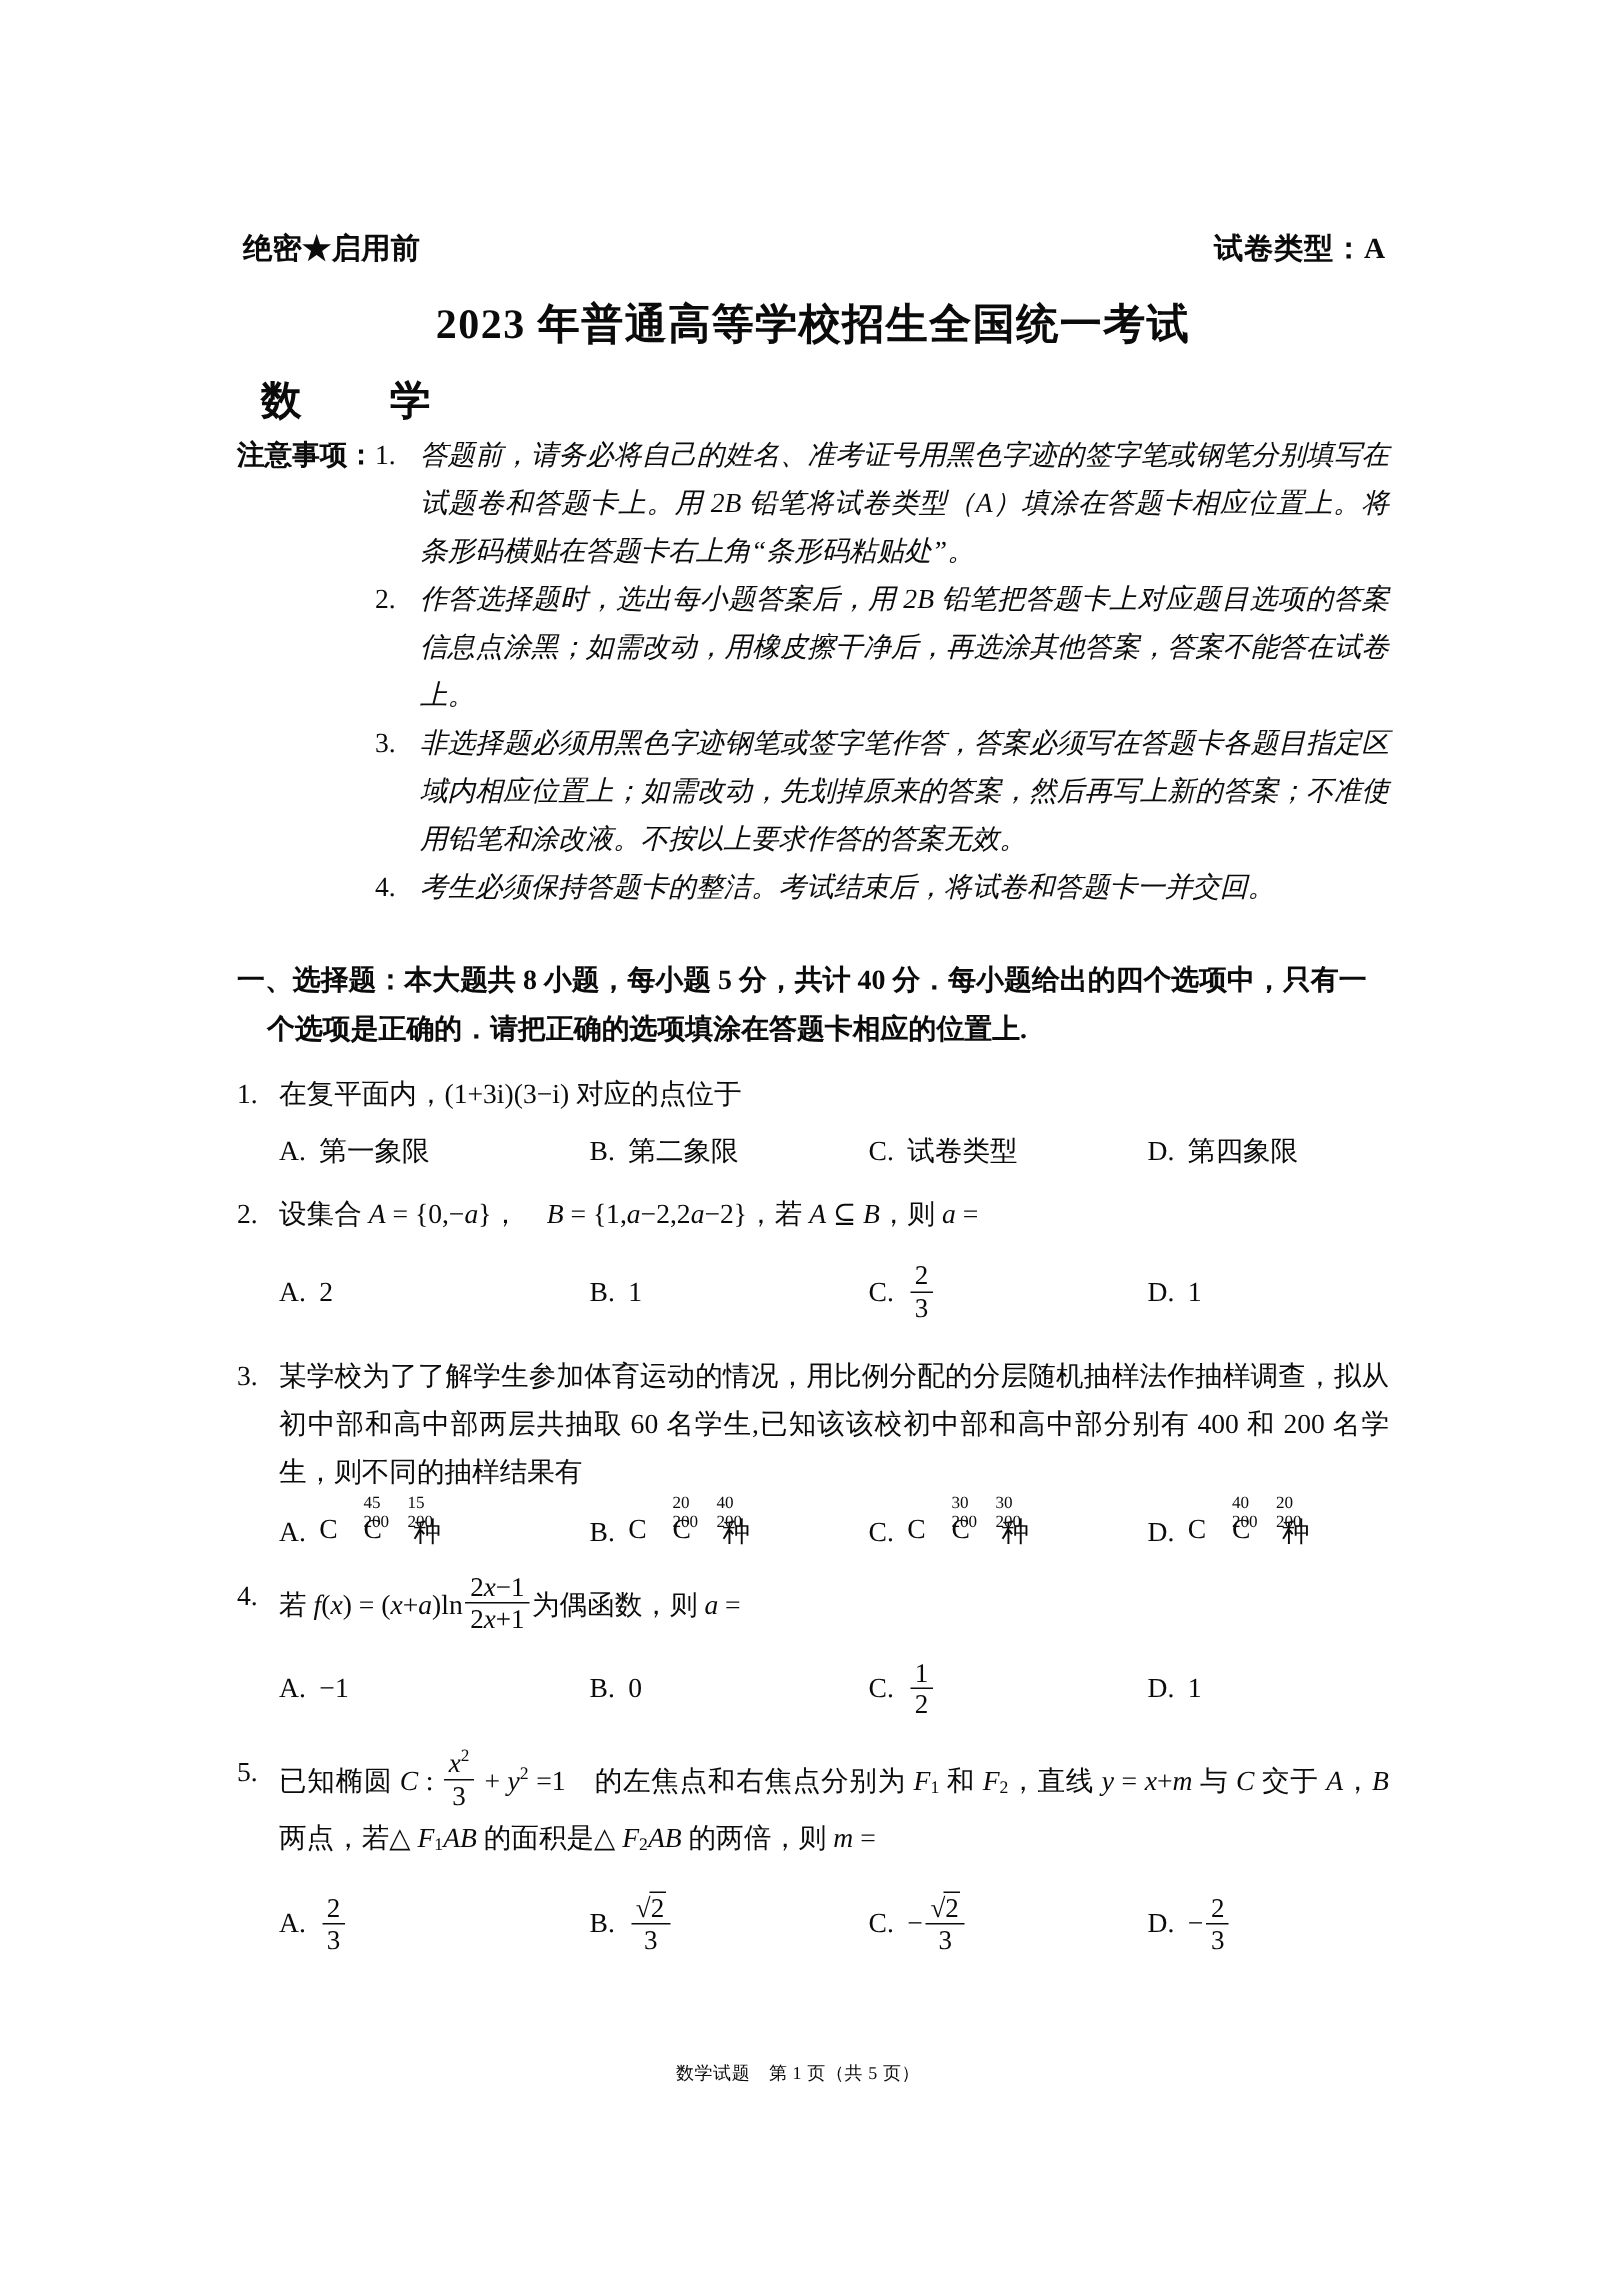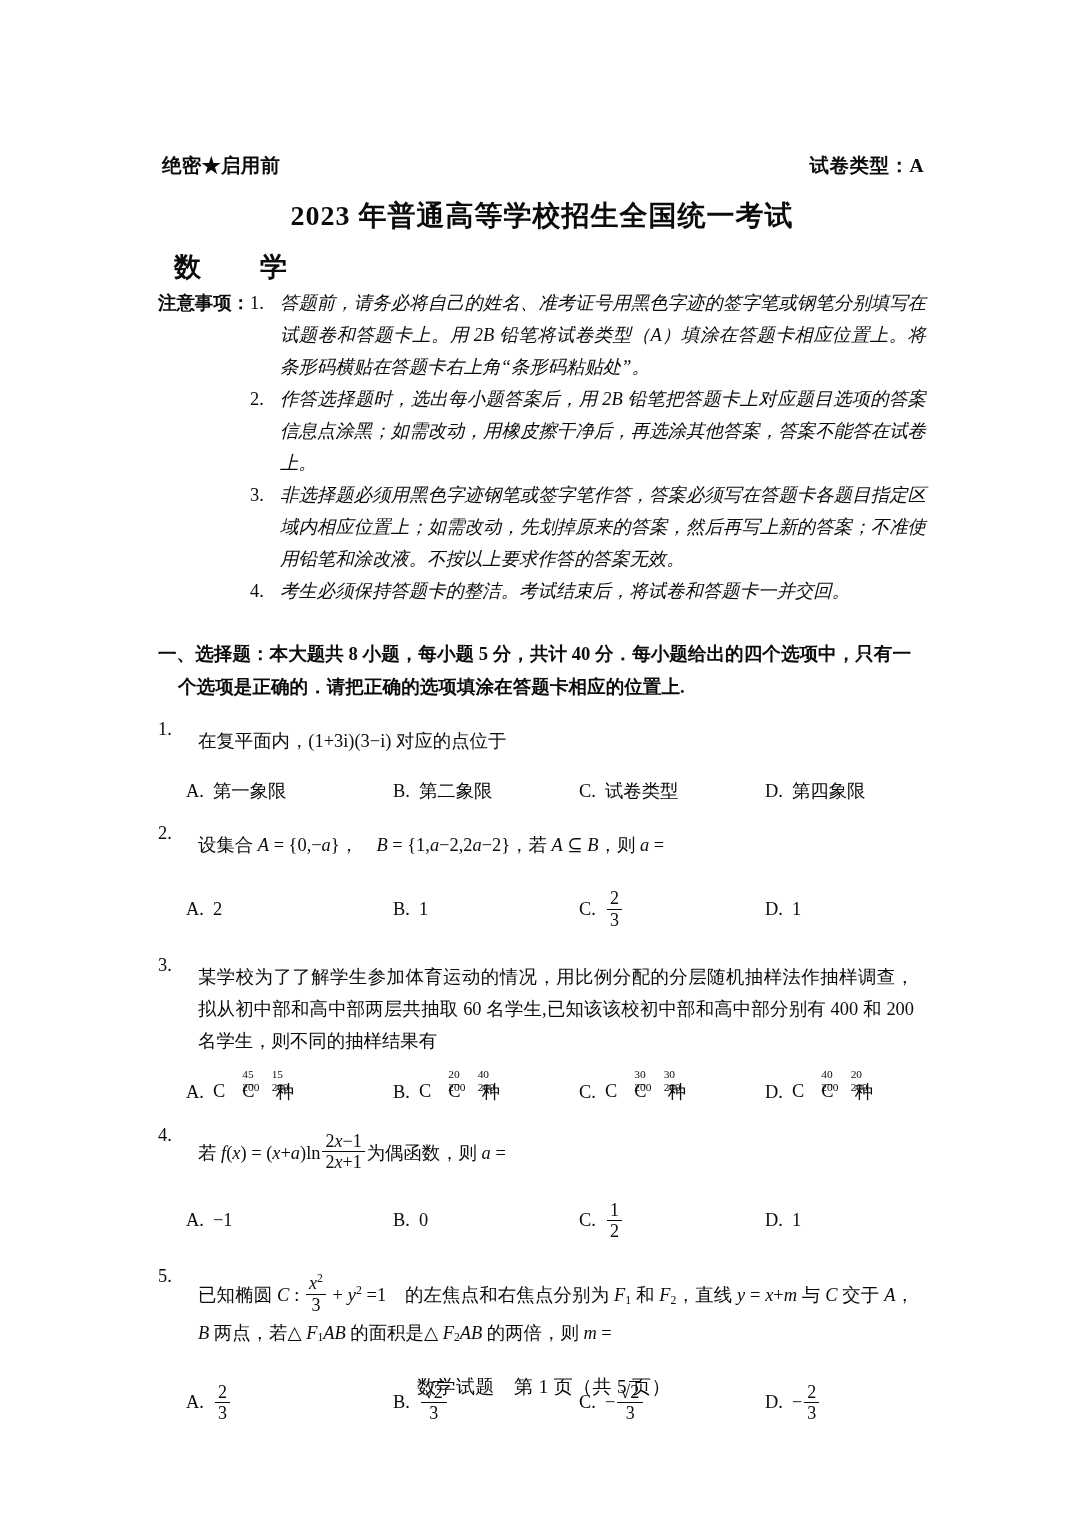--- a/index.html
+++ b/index.html
@@ -114,21 +114,21 @@
   .q-num {
     flex: 0 0 auto;
     width: 28px;
     white-space: nowrap;
   }
   .q-text {
     flex: 1 1 auto;
     text-align: justify;
     text-justify: inter-ideograph;
   }
-  .q-text p { margin: 12px; }
+  .q-text p { margin: 0; }
 
   .opts {
     display: flex;
     margin-top: 6px;
     padding-left: 28px;
     font-size: 18.4px;
   }
   .opt {
     display: flex;
     align-items: center;
@@ -198,23 +198,22 @@
     margin-left: -1px;
   }
 
   
   .footer {
     position: absolute;
     left: 0;
     top: 1374px;
     width: 1064px;
     text-align: center;
-    font-size: 19px;
+    font-size: 12px;
     letter-spacing: 0.4px;
-    margin-left: 12px;
   }
 </style>
 </head>
 <body>
 
 <div class="page">
   <div class="sheet">
 
     <div class="topline">
       <span class="left">绝密★启用前</span>

